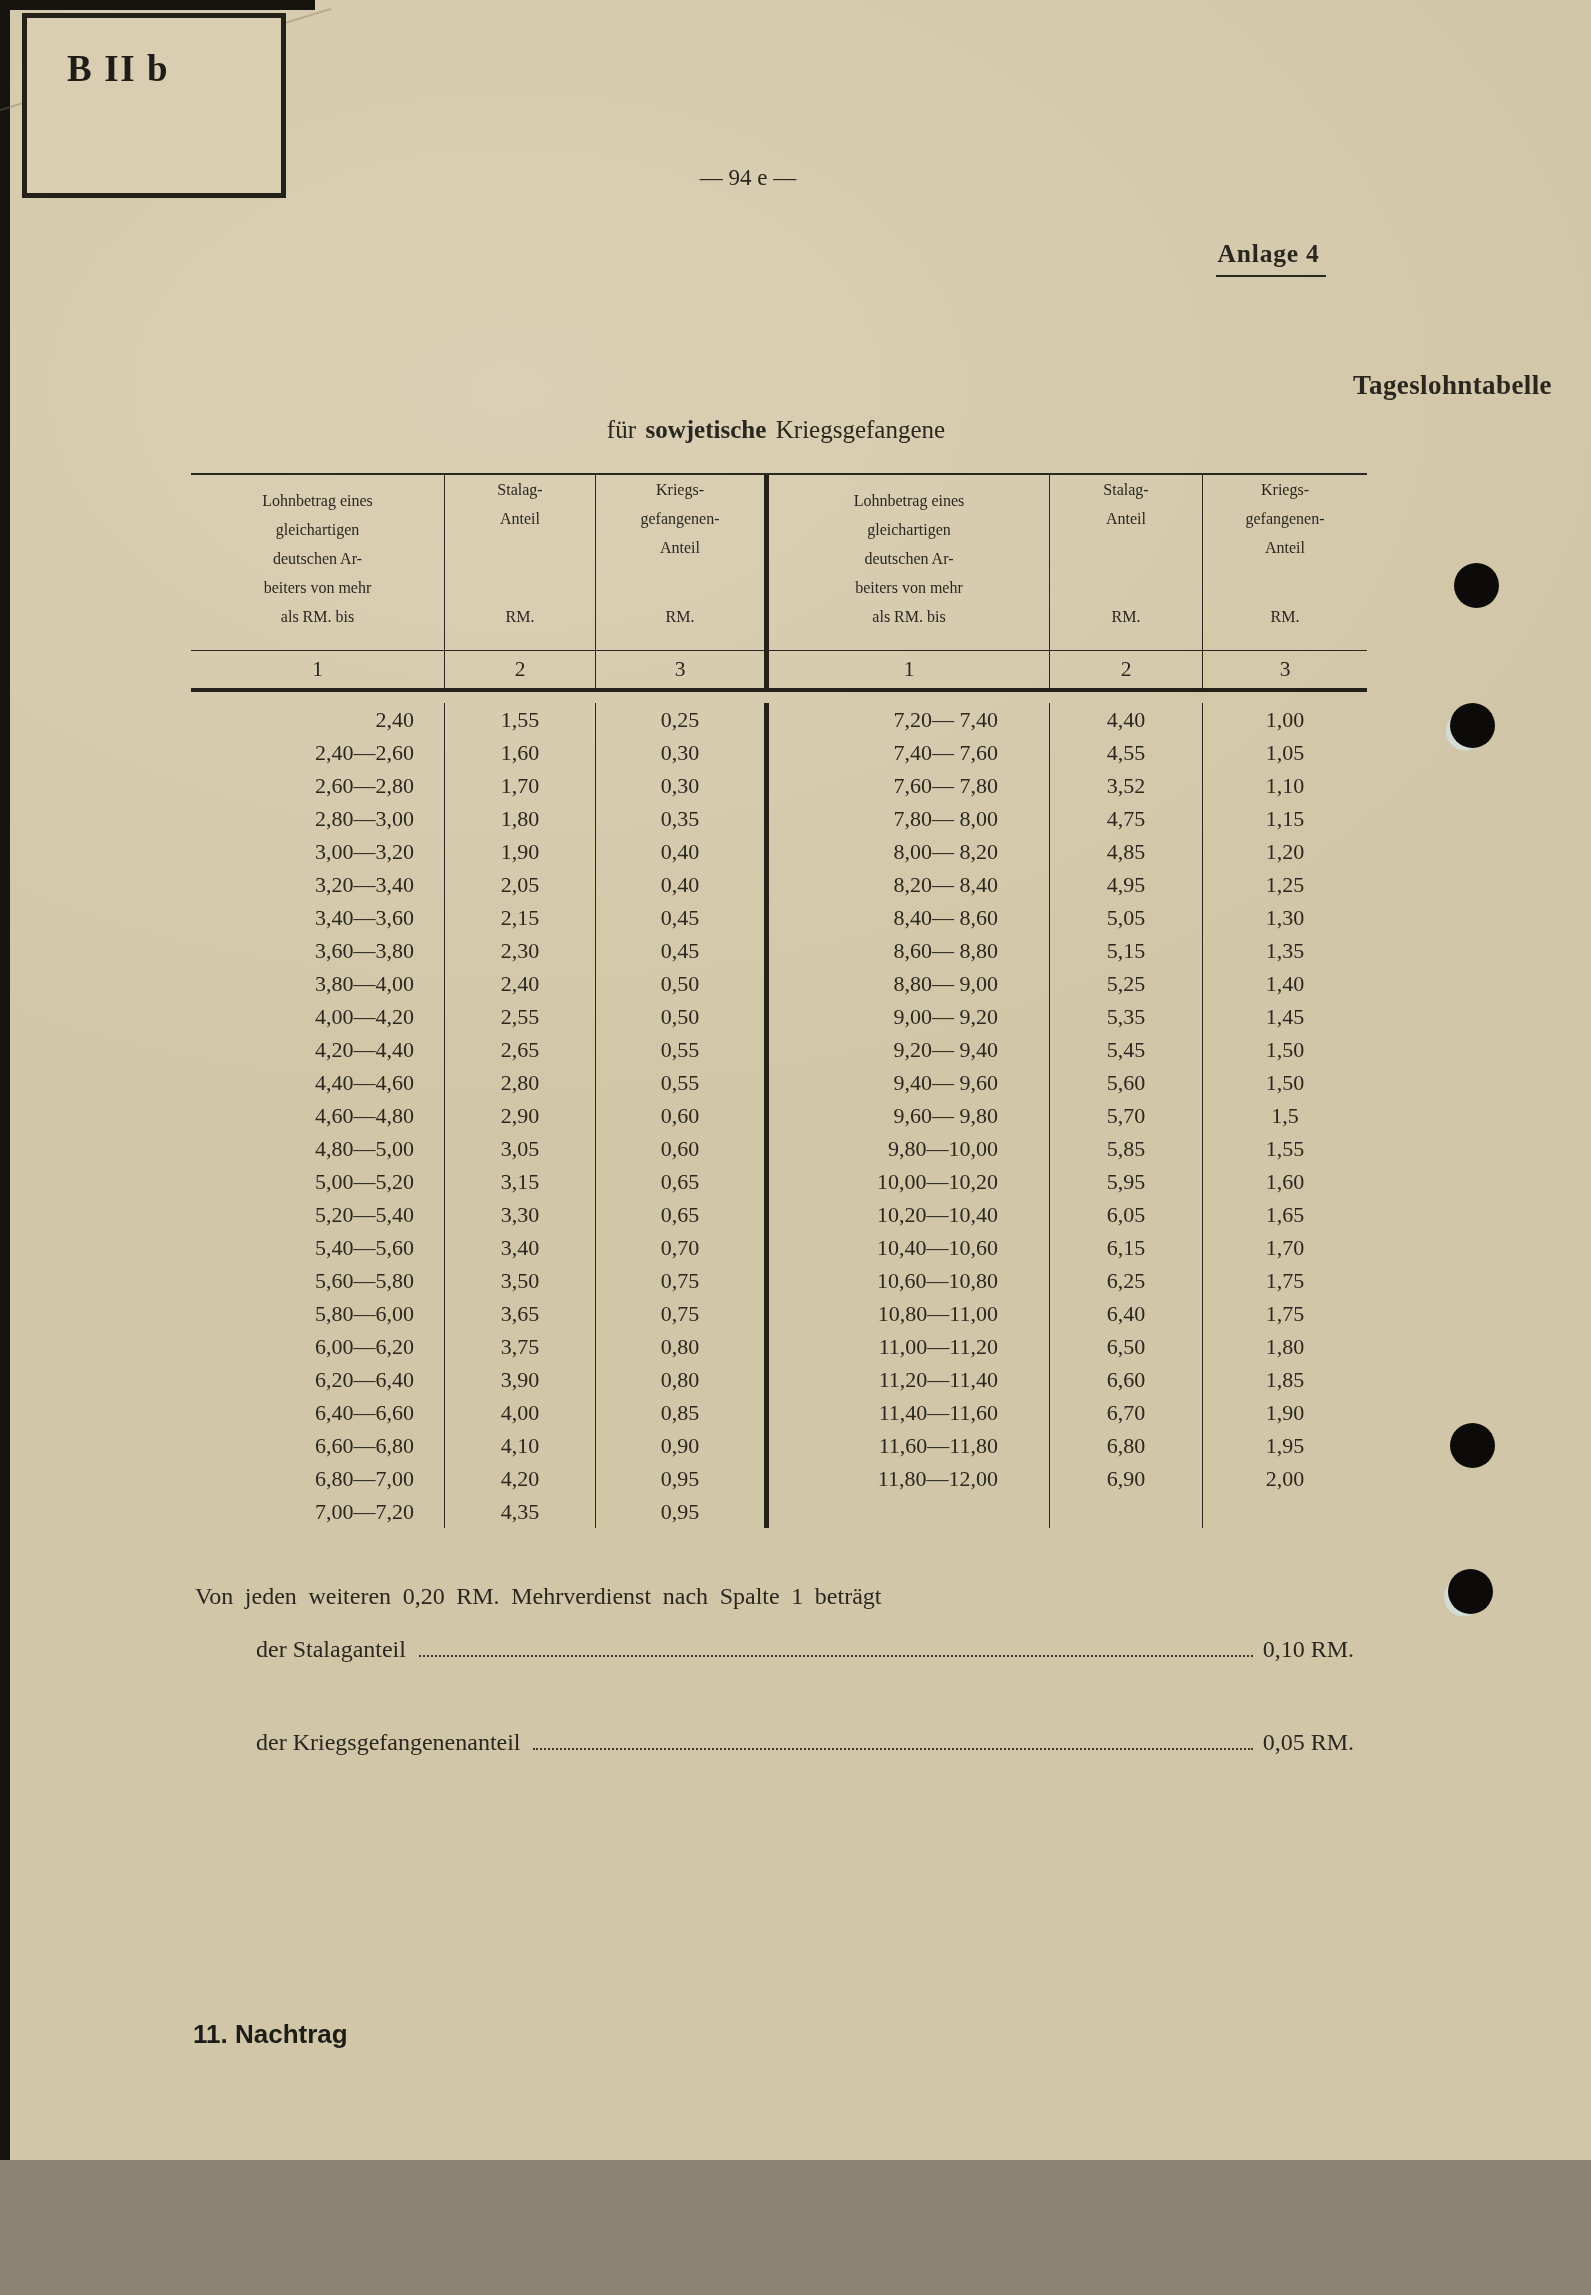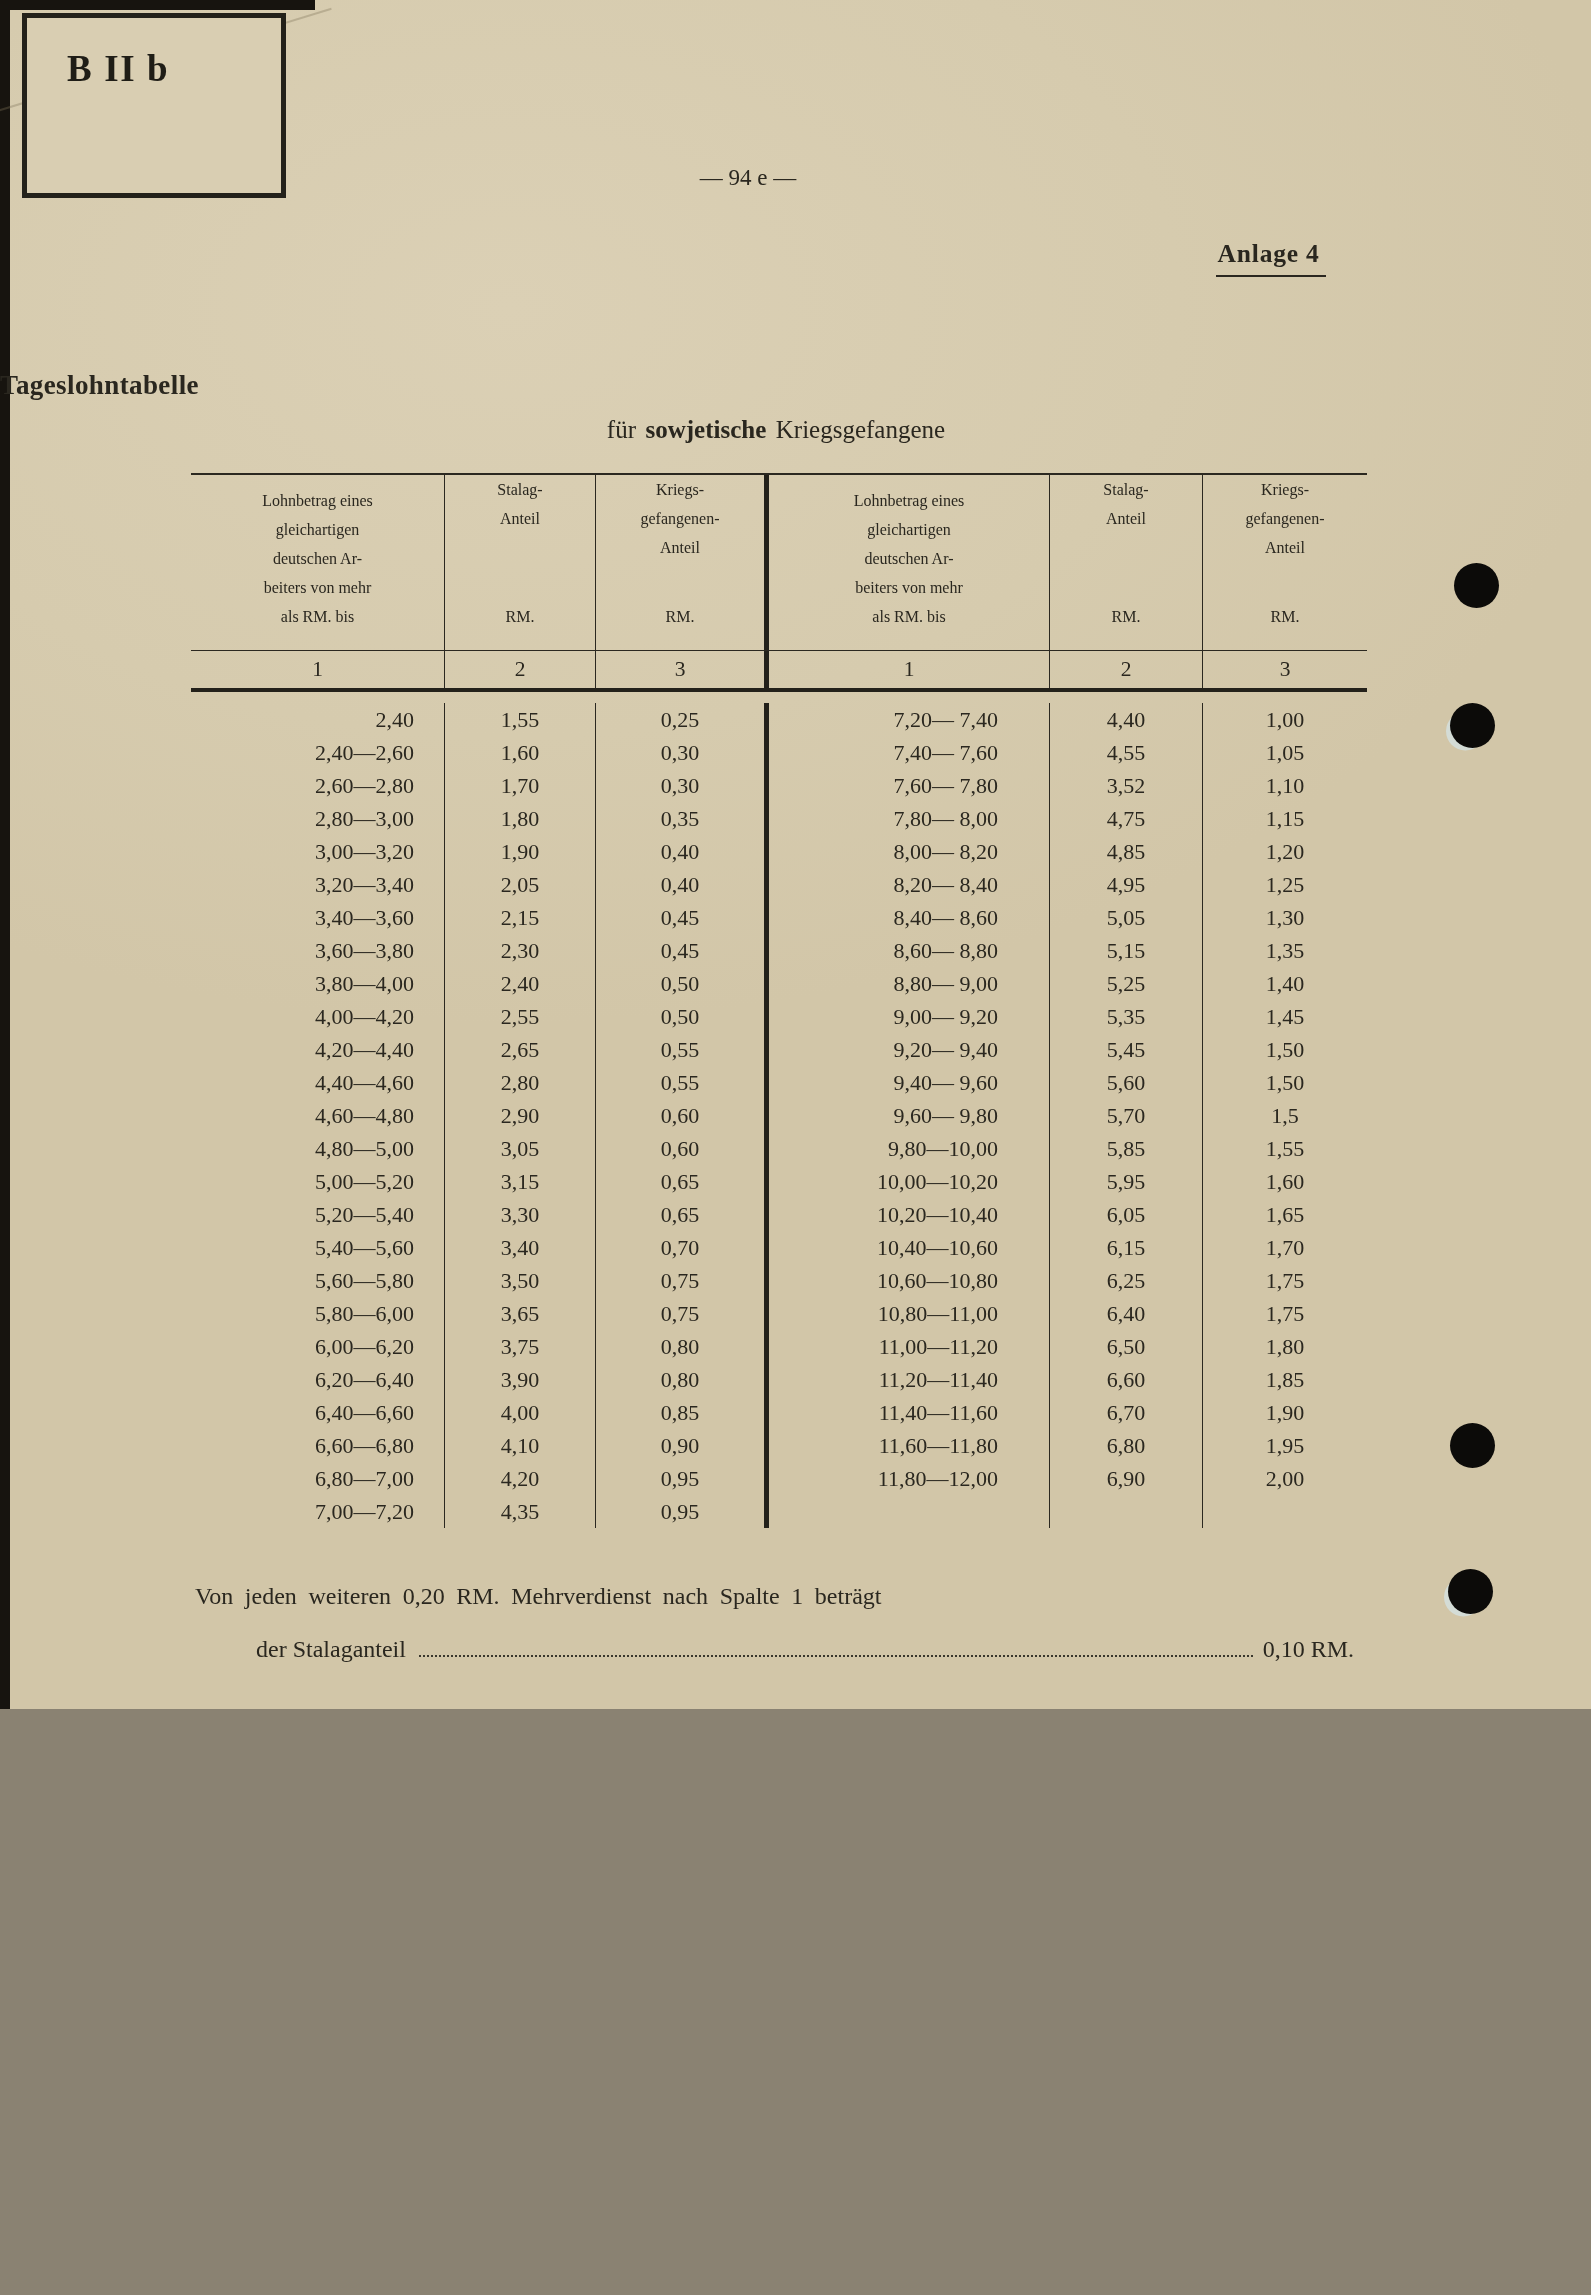--- a/index.html
+++ b/index.html
@@ -1,21 +1,21 @@
 <!DOCTYPE html>
 <html style="font-size:12.7px"><head>
 <meta charset="utf-8">
 <style>
   html,body { margin:0; padding:0; }
   body { background:#8a8272; }
   * { box-sizing:border-box; }
 
   .page {
     position:relative;
-    width:1591px; height:1709px;
+    width:1591px; height:2160px;
     background: radial-gradient(1114px 716px at 32% 18%, #dbd0b5, #d6cbae 60%, #d2c6a8 100%);
     font-family:"Liberation Serif", serif;
     color:#2a271f;
     overflow:hidden;
     text-decoration:underline;
   }
 
   .left-edge { position:absolute; left:0; top:0; width:10.3px; height:100%; background:#17140f; }
   .top-edge  { position:absolute; left:0; top:0; width:315px; height:9.5px; background:#17140f; }
   .crease    { position:absolute; left:-11px; top:59px; width:350px; height:1.6px;
@@ -30,21 +30,21 @@
   }
 
   .page-number { position:absolute; left:0; top:165px; width:1496px; text-align:center; font-size:23px; }
 
   .annex {
     position:absolute; left:1216px; top:239px;
     font-size:25.5px; font-weight:bold; letter-spacing:0.8px;
     border-bottom:2.4px solid #2a271f; padding:0 6.4px 6.4px 1.6px;
   }
 
-  .title    { position:absolute; left:0; top:370px; width:1552px; text-align:left;
+  .title    { position:absolute; left:0; top:370px; width:1552px; text-align:right;
               font-size:27px; font-weight:bold; letter-spacing:0.4px; }
   .subtitle { position:absolute; left:0; top:416px; width:1552px; text-align:center; font-size:25px; }
   .subtitle .sp { margin-right:9.5px; }
   .subtitle .bold { font-weight:bold; }
 
   .wage-table { position:absolute; left:191px; top:473px; width:1176px; }
 
   .tgrid { display:grid; grid-template-columns:253px 151px 169px 285px 153px 165px; }
 
   .cell { min-height:0.8px; }

